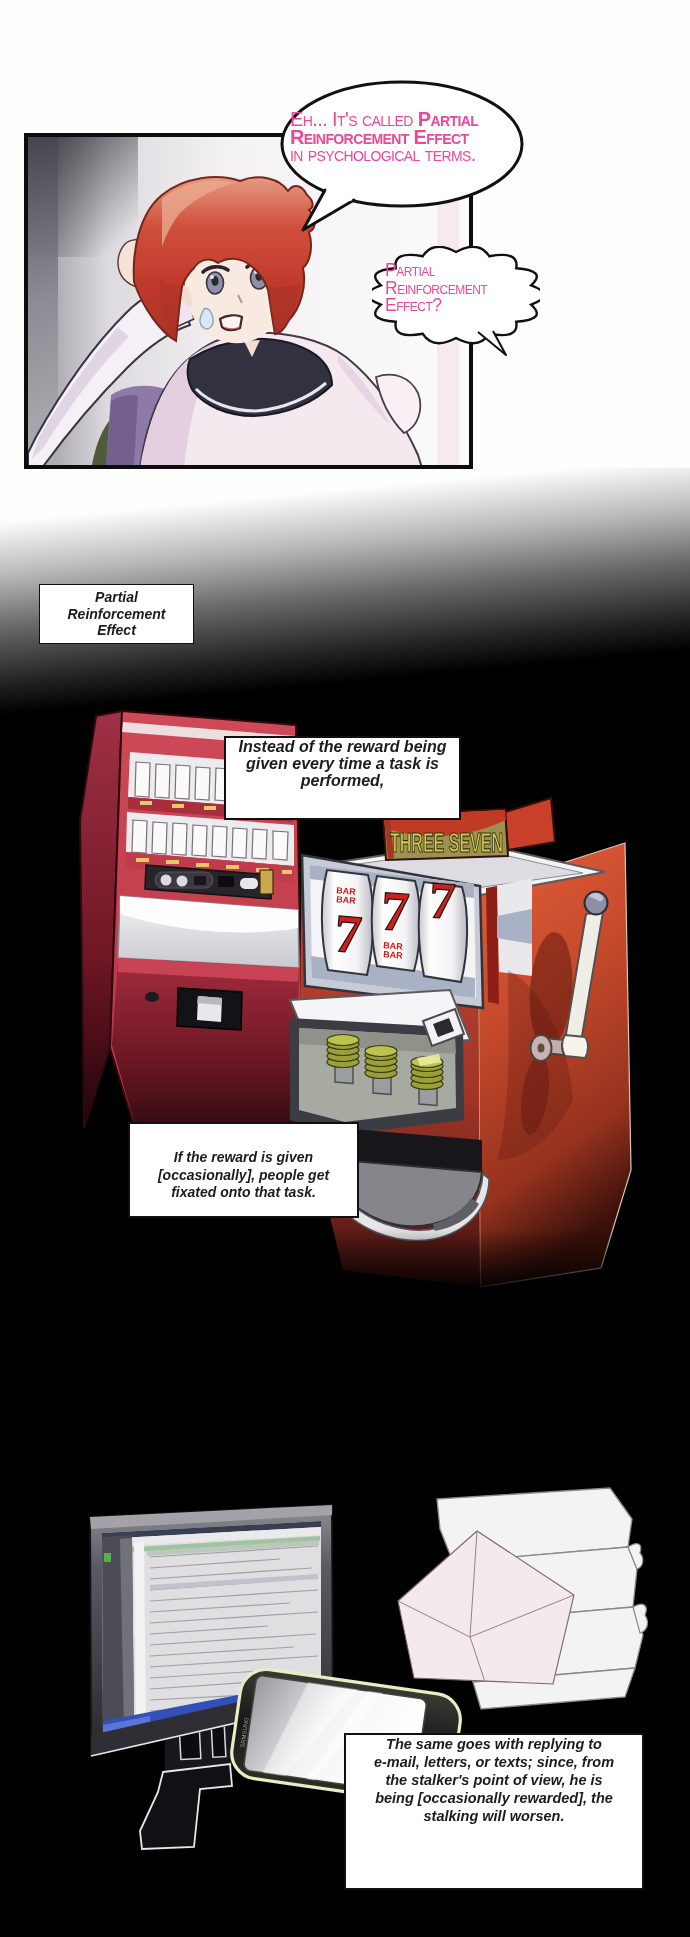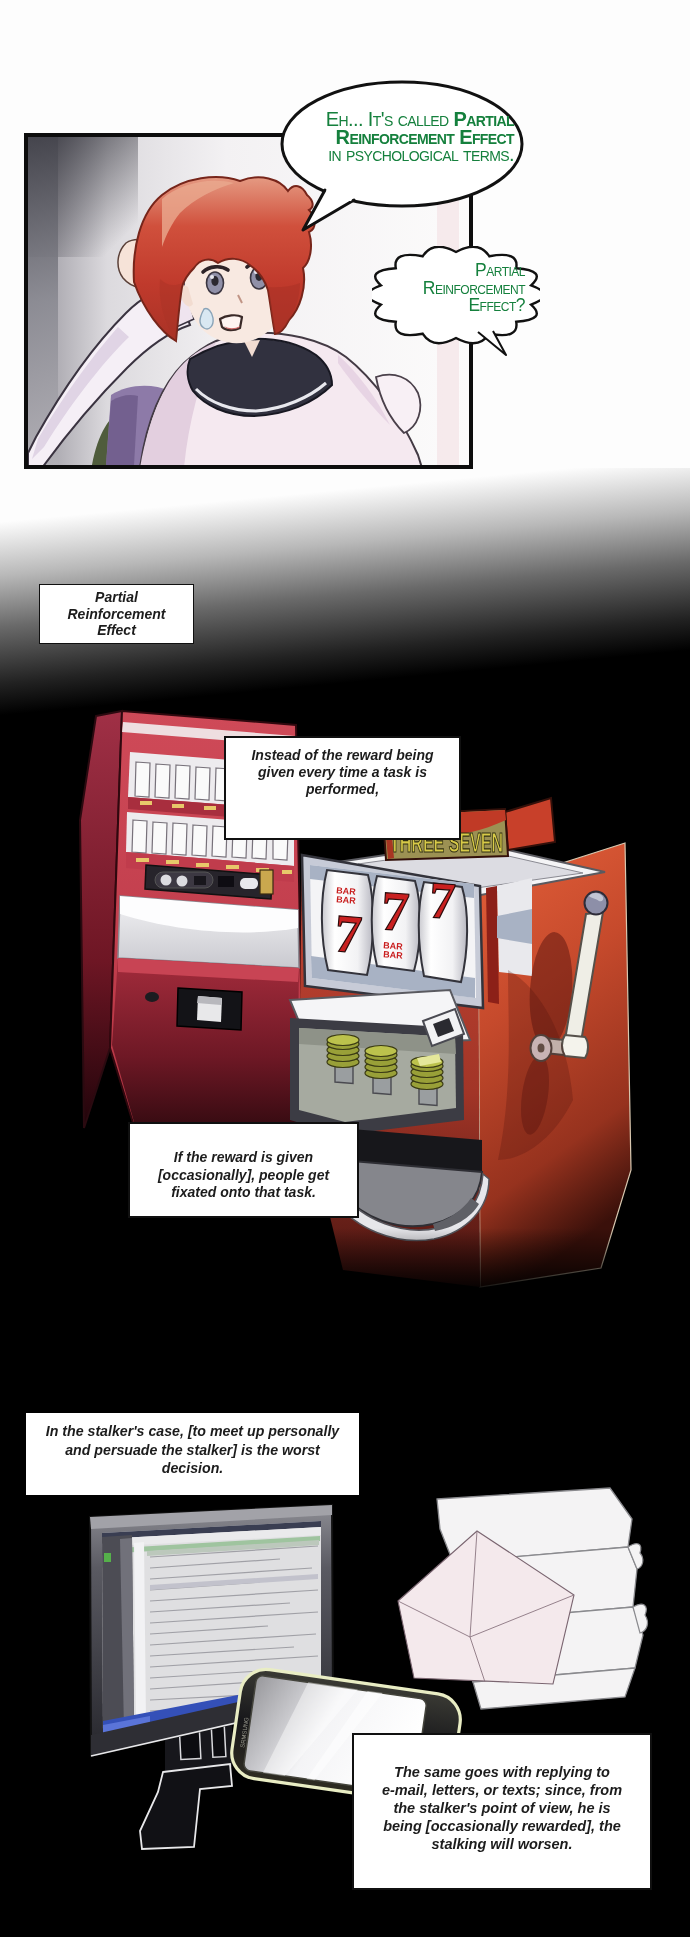--- a/index.html
+++ b/index.html
@@ -4,21 +4,21 @@
 html,body{margin:0;padding:0;background:#000;}
 #page{position:relative;width:690px;height:1937px;overflow:hidden;background:#000;
   font-family:"Liberation Sans",sans-serif;}
 .abs{position:absolute;}
 #white-top{left:0;top:0;width:690px;height:468px;background:#fdfdfd;}
 #fade{left:0;top:468px;width:690px;height:252px;
   background:linear-gradient(174.6deg,#fdfdfd 17%,#b8b8b8 34%,#6a6a6a 50%,#222 68%,#000 78%);}
 #panel{left:24px;top:133px;width:441px;height:328px;border:4px solid #0d0d0d;background:#efedef;}
 .tbox{background:#fff;border:2.5px solid #101010;color:#1c1c1c;
   font-style:italic;font-weight:bold;text-align:center;box-sizing:border-box;}
-.bub{color:#15803d;text-align:right;font-variant:small-caps;}
+.bub{color:#ec4899;text-align:left;font-variant:small-caps;}
 </style></head>
 <body>
 <div id="page">
   <div class="abs" id="white-top"></div>
   <div class="abs" id="fade"></div>
 
   <div class="abs" id="panel">
     <svg width="441" height="328" viewBox="0 0 441 328" style="position:absolute;left:0;top:0">
     <defs>
       <linearGradient id="pbg" x1="0" y1="0" x2="1" y2="0">
@@ -323,21 +323,21 @@
     <path d="M140,231 L172,219 L181,244 L149,256 Z" fill="#f2f2f4" stroke="#4a4a52" stroke-width="2"></path>
     <path d="M150,234 L166,228 L171,241 L155,247 Z" fill="#2a2a30"></path>
 
     <path d="M57,338 L199,350 L199,384 L57,372 Z" fill="#17171b"></path>
     <path d="M57,370 L199,382 C197,408 180,426 150,434 C115,442 80,428 60,404 Z" fill="#85868c" stroke="#2e2e34" stroke-width="2"></path>
     <path d="M60,404 C80,430 120,446 155,438 C185,430 198,410 200,384 L206,389 C206,418 184,442 151,449 C112,456 72,438 52,411 Z" fill="#e6e6ea" stroke="#55555c" stroke-width="1.5"></path>
     <path d="M150,434 C165,430 180,420 188,408 L196,414 C188,428 170,438 152,441 Z" fill="#5f6066"></path>
     <rect x="0" y="438" width="352" height="67" fill="url(#fadeb)"></rect>
   </svg>
 
-  <div class="abs tbox" style="left:224px;top:736px;width:237px;height:104px;font-size:14px;line-height:17px;padding-top:9px">
+  <div class="abs tbox" style="left:224px;top:736px;width:237px;height:84px;font-size:16px;line-height:17px;">
     Instead of the reward being<br>given every time a task is<br>performed,
   </div>
 
   <div class="abs tbox" style="left:128px;top:1122px;width:231px;height:96px;font-size:14px;line-height:17.5px;padding-top:25px">
     If the reward is given<br>[occasionally], people get<br>fixated onto that task.
   </div>
 
   <svg class="abs" style="left:385px;top:1485px" width="290" height="240" viewBox="0 0 290 240">
     <g fill="#f4f3f4" stroke="#8a8a8e" stroke-width="1.3">
       <path d="M52,14 L225,3 L247,34 L243,62 L68,77 L55,44 Z"></path>
@@ -424,20 +424,17 @@
     <g transform="rotate(8.2 34 26)">
       <rect x="34" y="26" width="222" height="110" rx="26" fill="url(#phbody)" stroke="#e9edc4" stroke-width="3.2"></rect>
       <rect x="48" y="33" width="172" height="96" rx="7" fill="url(#phscr)" stroke="#44443c" stroke-width="1.5"></rect>
       <path d="M100,33 L150,33 L90,129 L68,129 Z" fill="#ffffff" opacity="0.45"></path>
       <path d="M160,33 L175,33 L120,129 L112,129 Z" fill="#ffffff" opacity="0.5"></path>
       <circle cx="238" cy="81" r="4.5" fill="#000" stroke="#55554a" stroke-width="1.5"></circle>
       <text x="43" y="104" font-size="6" fill="#9a9a8e" transform="rotate(-90 46 104)" font-family="Liberation Sans,sans-serif">SRMSUNG</text>
     </g>
   </svg>
 
-  <div class="abs tbox" style="left:26px;top:1413px;width:333px;height:82px;font-size:14.2px;line-height:18.5px;padding-top:9px;border:none">
-    In the stalker's case, [to meet up personally<br>and persuade the stalker] is the worst<br>decision.
-  </div>
-
-  <div class="abs tbox" style="left:352px;top:1733px;width:300px;height:157px;font-size:14.5px;line-height:18px;padding-top:28px">
+
+  <div class="abs tbox" style="left:344px;top:1733px;width:300px;height:157px;font-size:14.5px;line-height:18px;">
     The same goes with replying to<br>e-mail, letters, or texts; since, from<br>the stalker's point of view, he is<br>being [occasionally rewarded], the<br>stalking will worsen.
   </div>
 </div>
 
 </body></html>

